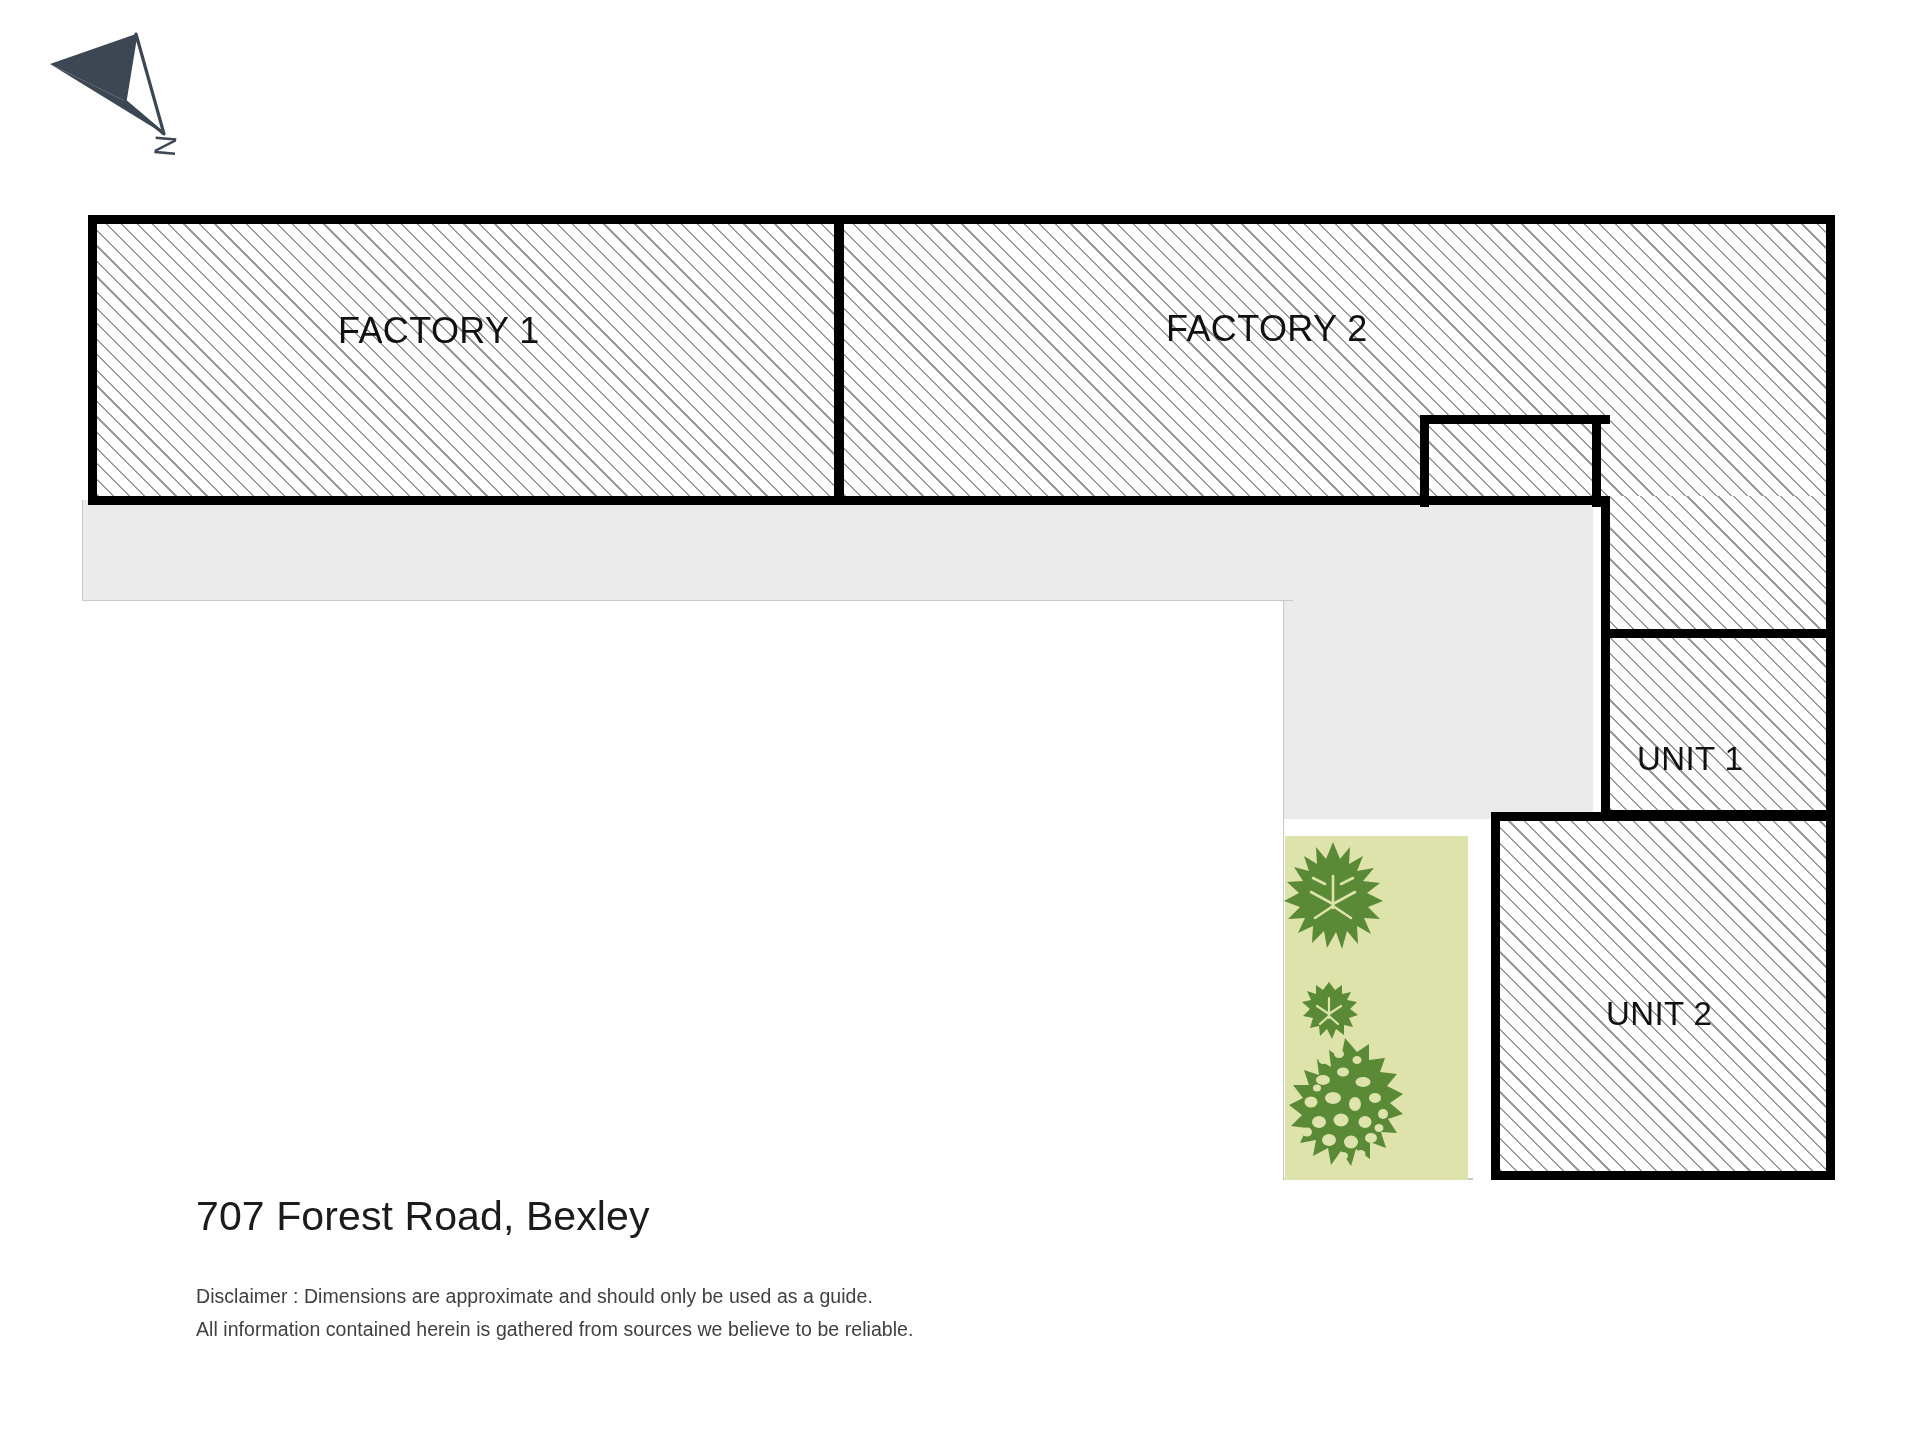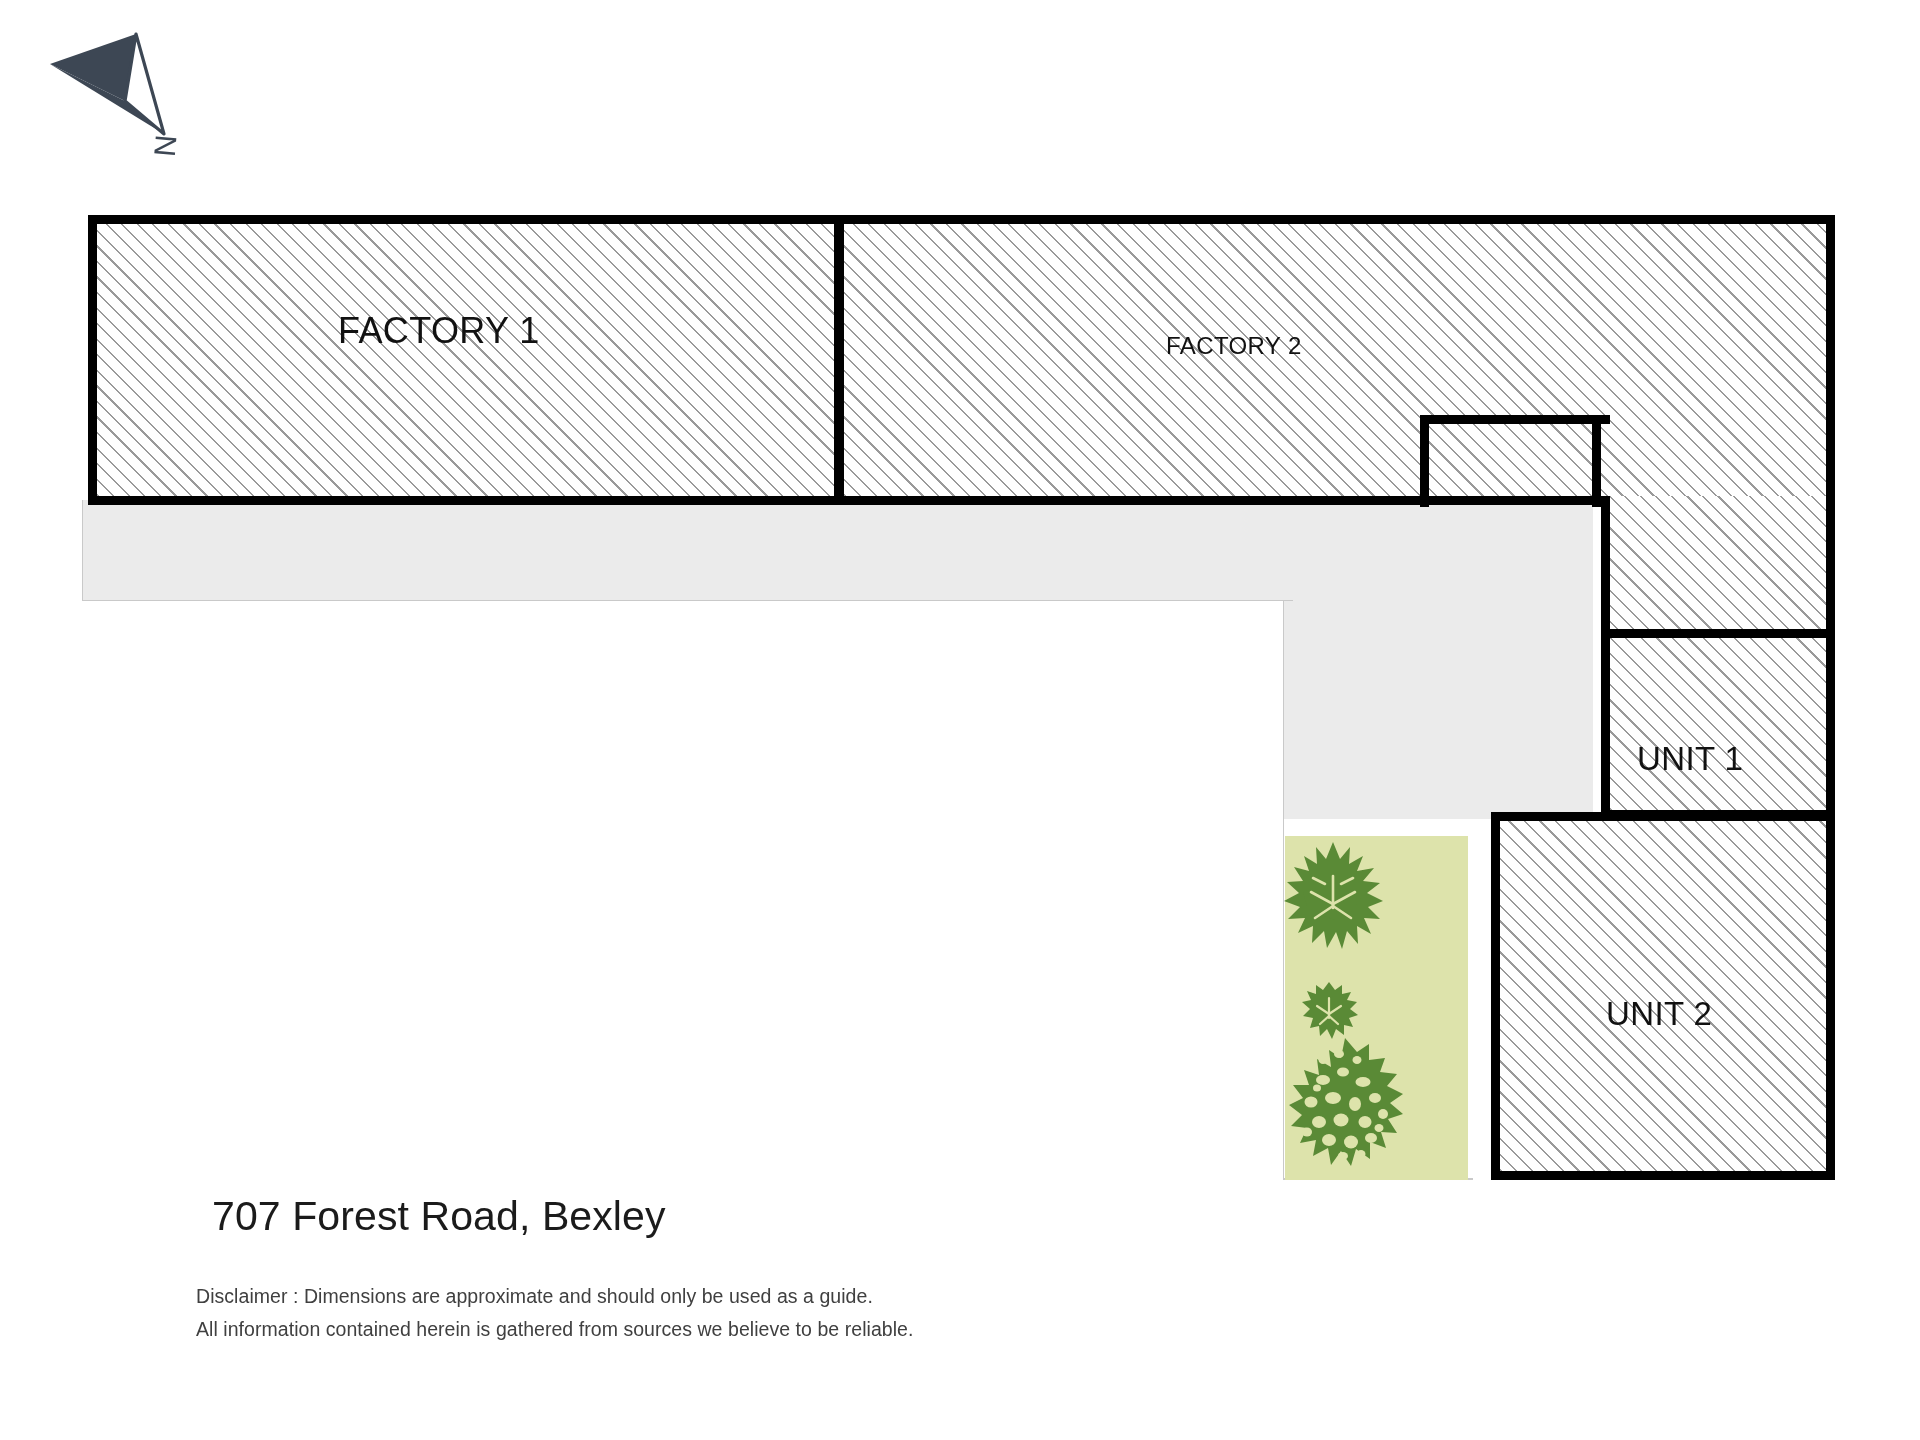--- a/index.html
+++ b/index.html
@@ -63,21 +63,21 @@
 
   
   .lawn { background: #dde3ab; }
 
   
   #north-arrow { position: absolute; left: 28px; top: 6px; width: 200px; height: 170px; }
 
   
   #site-title {
     position: absolute;
-    left: 212px;
+    left: 196px;
     top: 1193px;
     font-size: 41px;
     font-weight: 400;
     color: #1b1b1b;
     letter-spacing: 0.1px;
     white-space: nowrap;
   }
   .disclaimer-line {
     position: absolute;
     left: 196px;
@@ -212,21 +212,21 @@
   <div class="abs hatched blk-border" style="left:835px; top:215px; width:1000px; height:290px;"></div>
 
   <div class="abs hatched" style="left:1601px; top:496px; width:234px; height:142px;
               border-left:9px solid #000000; border-right:9px solid #000000; box-sizing:border-box;"></div>
   <div class="abs" style="left:1601px; top:629px; width:234px; height:9px; background:#000;"></div>
 
   <div class="abs" style="left:1420px; top:415px; width:9px; height:92px; background:#000;"></div>
   <div class="abs" style="left:1420px; top:415px; width:190px; height:9px; background:#000;"></div>
   <div class="abs" style="left:1592px; top:415px; width:9px; height:92px; background:#000;"></div>
 
-  <div class="room-label" style="left:1166px; top:332px; font-size:24px;">FACTORY 2</div>
+  <div class="room-label" style="left:1166px; top:308px; font-size:36px;">FACTORY 2</div>
 
   <div class="abs hatched blk-border" style="left:1601px; top:629px; width:234px; height:190px;"></div>
   <div class="room-label" style="left:1637px; top:740px; font-size:33px;">UNIT 1</div>
 
   <div class="abs hatched blk-border" style="left:1491px; top:812px; width:344px; height:368px;"></div>
   <div class="room-label" style="left:1606px; top:995px; font-size:33px;">UNIT 2</div>
 
   <div class="abs" style="left:1491px; top:812px; width:110px; height:9px; background:#000;"></div>
 
   <div id="site-title">707 Forest Road, Bexley</div>

